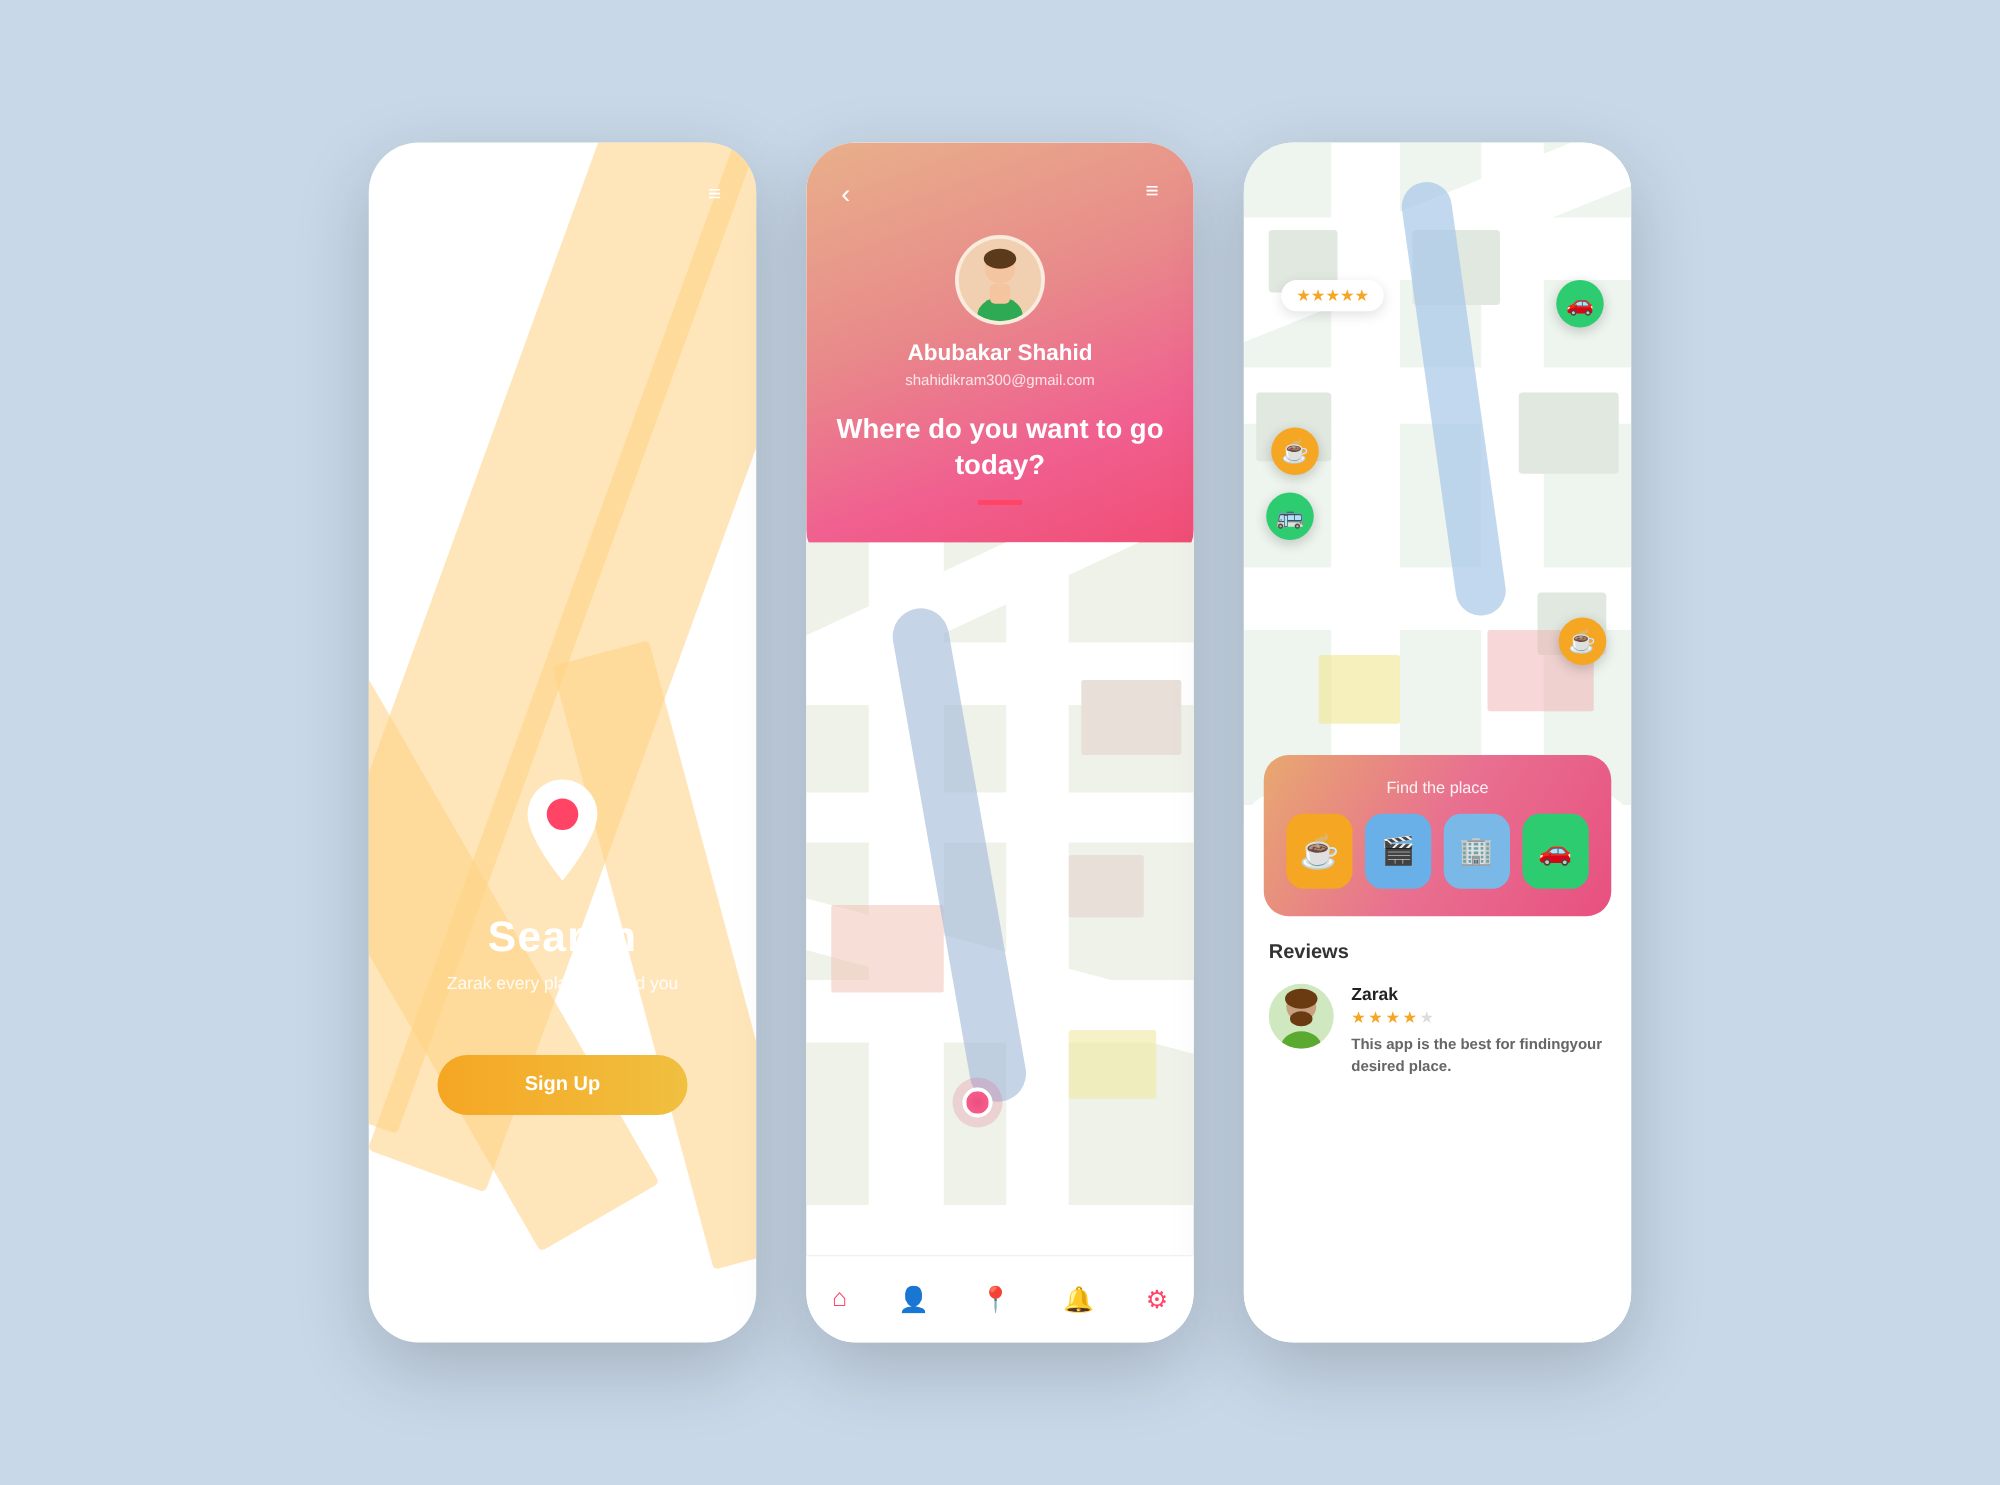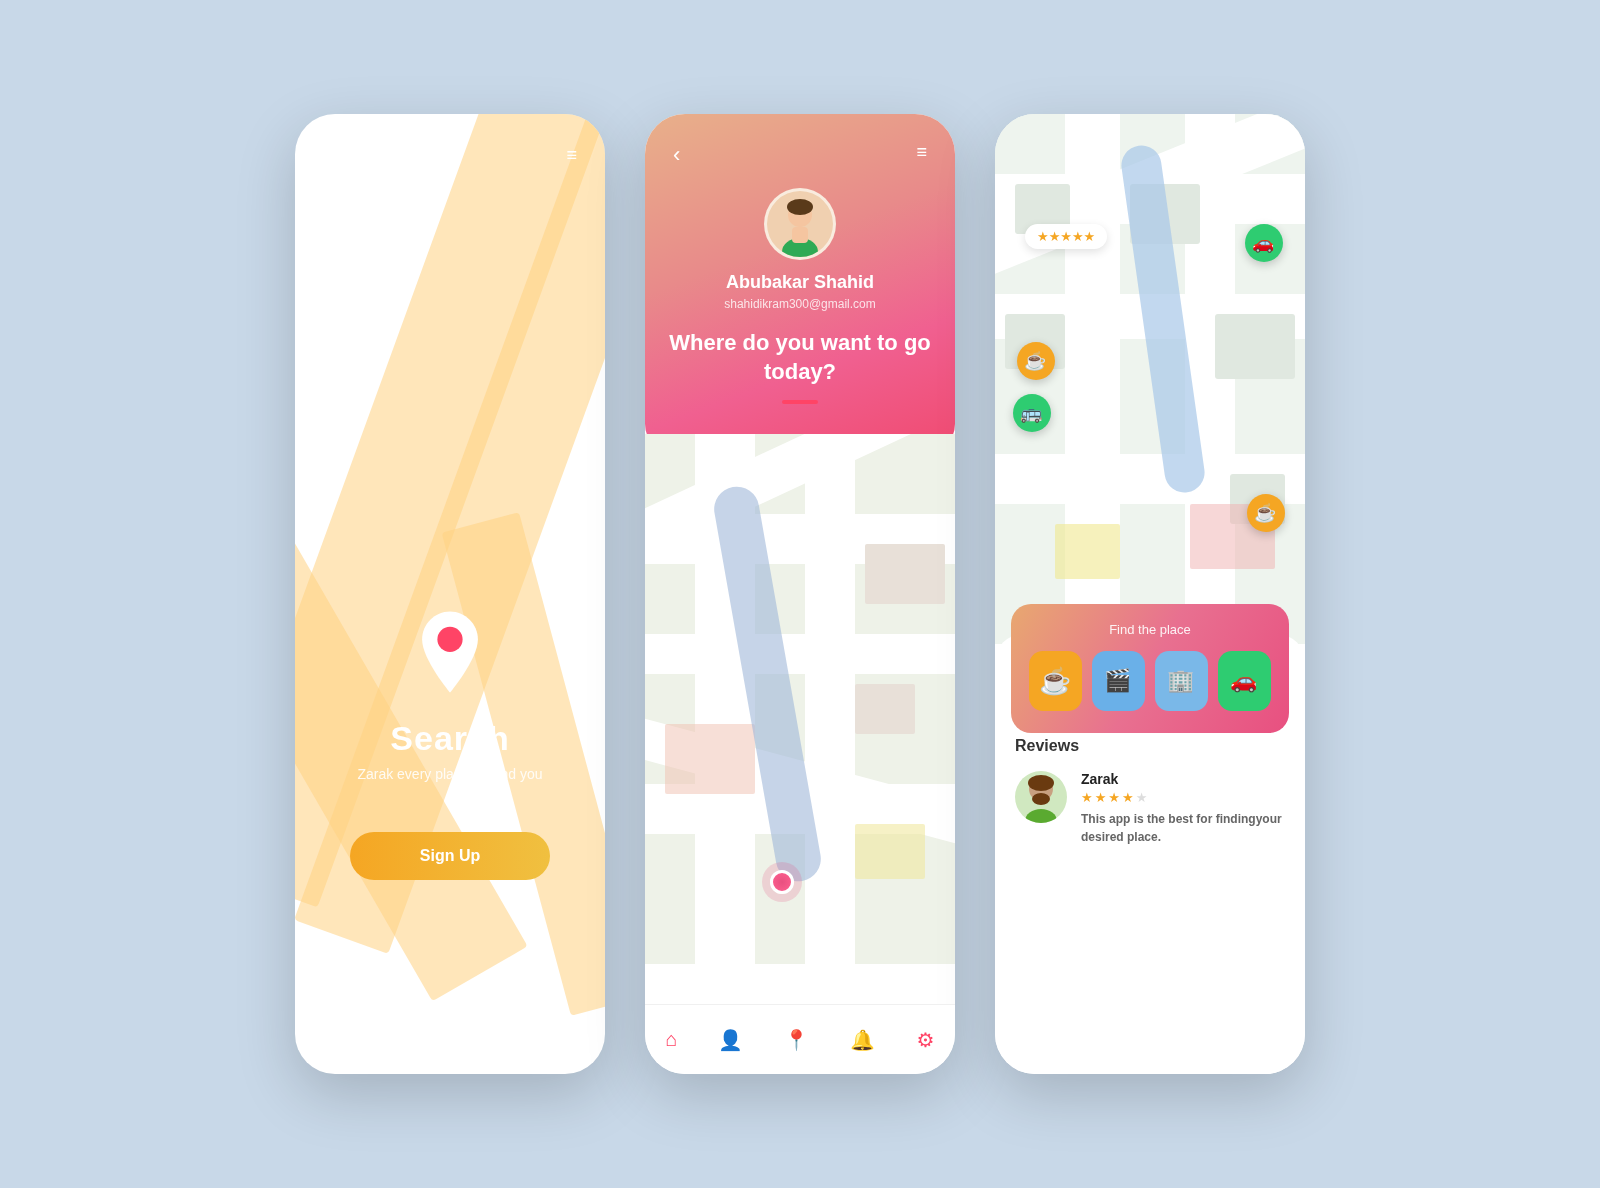--- a/index.html
+++ b/index.html
@@ -81,21 +81,21 @@
     .btn-signup {
       background: linear-gradient(90deg, #f5a623, #f0c040);
       color: #fff;
       border: none;
       border-radius: 30px;
       width: 200px;
       height: 48px;
       font-size: 16px;
       font-weight: 600;
       cursor: pointer;
-      margin-bottom: 14px;
+      margin-bottom: 2px;
     }
 
     .btn-login {
       background: #fff;
       color: #333;
       border: none;
       border-radius: 30px;
       width: 200px;
       height: 48px;
       font-size: 16px;
@@ -267,21 +267,21 @@
       cursor: pointer;
       border: none;
     }
 
     .cat-orange { background: #f5a623; }
     .cat-blue { background: #6ab0e8; }
     .cat-blue2 { background: #7ab8e8; }
     .cat-green { background: #2ecc71; }
 
     .reviews-section {
-      padding: 4px 20px 10px;
+      padding: 20px 20px 10px;
     }
 
     .reviews-title {
       font-size: 16px;
       font-weight: 600;
       color: #333;
       margin-bottom: 16px;
     }
 
     .review-item {

